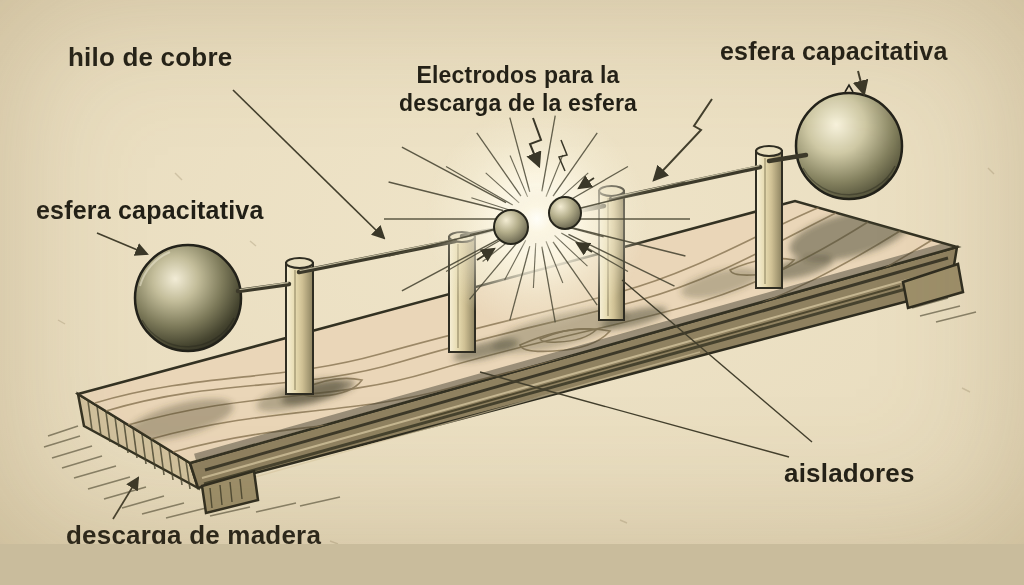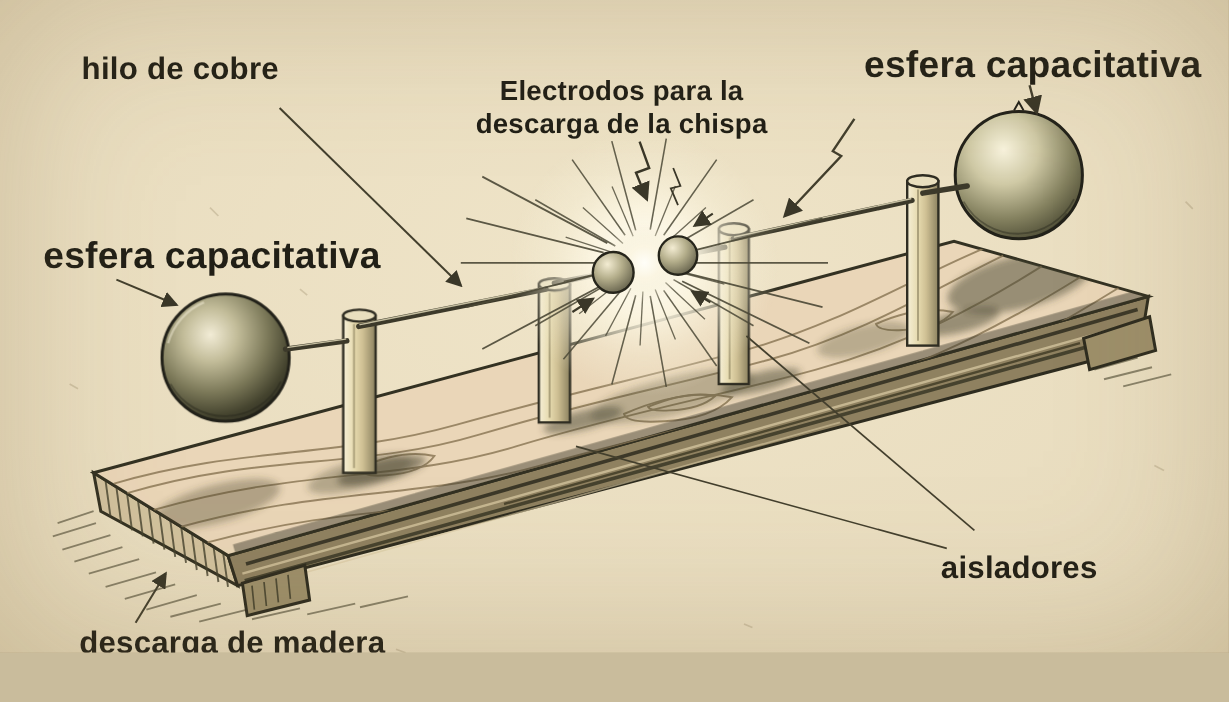--- a/index.html
+++ b/index.html
@@ -11,21 +11,21 @@
   .stage::after{
     content:"";position:absolute;inset:0;pointer-events:none;
     box-shadow:inset 0 0 140px rgba(130,105,60,.28);
   }
   svg.illus{position:absolute;inset:0;}
   .lbl{
     position:absolute;color:#211f16;font-weight:700;white-space:nowrap;
     font-family:"Liberation Sans",sans-serif;letter-spacing:.2px;
   }
   .lbl-26{font-size:26px;line-height:1.05;}
-  .lbl-25{font-size:31px;line-height:1.05;}
+  .lbl-25{font-size:25px;line-height:1.05;}
   .lbl-center{text-align:center;font-size:23px;line-height:28px;white-space:normal;margin-top:14px;}
 </style>
 </head>
 <body>
 
 <div class="stage">
 
 <svg class="illus" viewBox="0 0 1024 585" aria-hidden="true">
   <defs>
     <marker id="arrow" viewBox="0 0 10 10" refX="8.5" refY="5" markerWidth="8" markerHeight="8" orient="auto">
@@ -287,21 +287,21 @@
     <line x1="622" y1="280" x2="812" y2="442" stroke-width="1.4"></line>
     <line x1="480" y1="372" x2="789" y2="457" stroke-width="1.4"></line>
     <line x1="113" y1="519" x2="138" y2="478" stroke-width="1.7" marker-end="url(#arrow)"></line>
   </g>
 </svg>
 
 <div class="lbl lbl-26" style="left:68px;top:44px;">hilo de cobre</div>
 
 <div class="lbl lbl-center" style="left:368px;top:47px;width:300px;">
   <div>Electrodos para la</div>
-  <div>descarga de la chispa</div>
+  <div>descarga de la esfera</div>
 </div>
 
 <div class="lbl lbl-25" style="left:720px;top:38px;">esfera capacitativa</div>
 
 <div class="lbl lbl-25" style="left:36px;top:197px;">esfera capacitativa</div>
 
 <div class="lbl lbl-26" style="left:784px;top:460px;">aisladores</div>
 
 <div class="lbl lbl-26" style="left:66px;top:522px;">descarga de madera</div>
 

